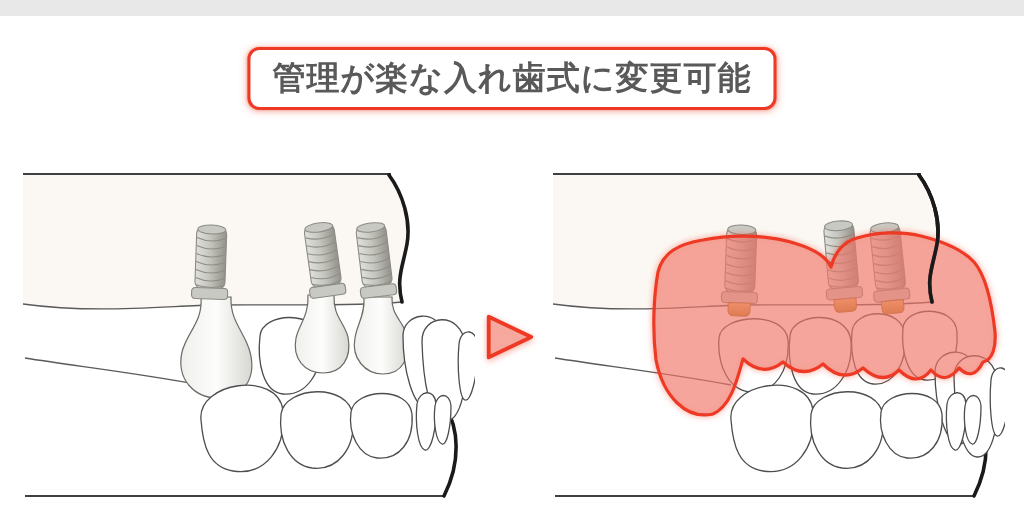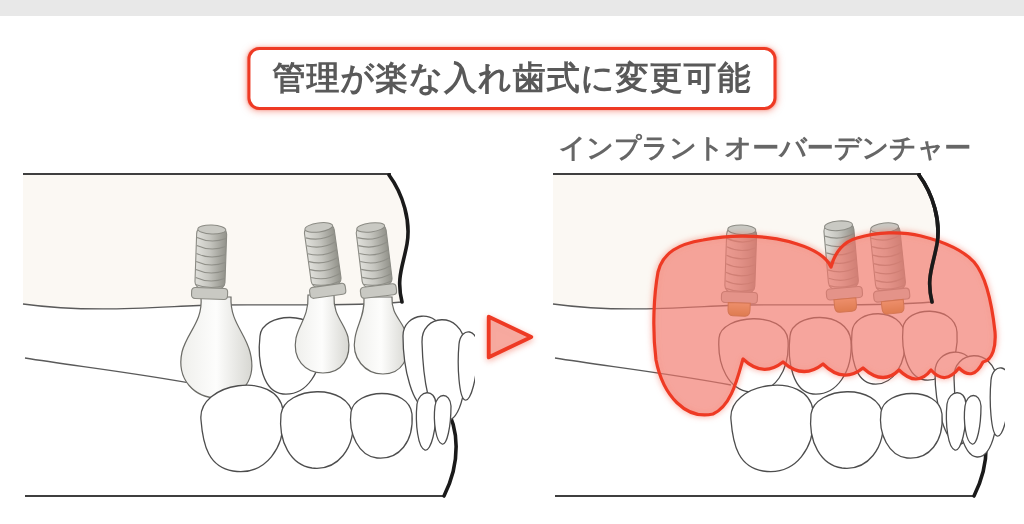--- a/index.html
+++ b/index.html
@@ -131,21 +131,20 @@
       </g>
       <rect id="screw-collar" x="-3" y="0" width="36" height="11" rx="3.5" class="imp-collar"></rect>
       <path id="gold-tip" class="gold" d="M4,0 h22 v7 q0,6 -5,6 h-12 q-5,0 -5,-6 Z"></path>
     </defs>
   </svg>
 
   <div class="title-box">
     <span>管理が楽な入れ歯式に変更可能</span>
   </div>
 
-  <div class="panel-label right">インプラントオーバーデンチャー</div>
 
   <svg class="jaw-svg left" viewBox="0 0 460 350">
     <use href="#jaw-base"></use>
     <use href="#nose-line"></use>
 
     <path class="crown" d="M186,131 C188,156 172,166 167,186 C161,214 180,232 203,232 C228,232 242,213 235,186 C230,166 215,156 216,131 Z"></path>
     <use href="#t1"></use>
     <path class="crown" d="M293,129 C294,150 284,158 281,172 C277,193 290,207 308,207 C327,207 337,192 333,171 C329,156 318,150 319,129 Z"></path>
     <path class="crown" d="M349,131 C350,150 342,158 340,172 C336,192 350,208 368,208 C387,208 396,192 392,170 C388,154 376,150 377,131 Z"></path>
     <use href="#front-teeth"></use>

